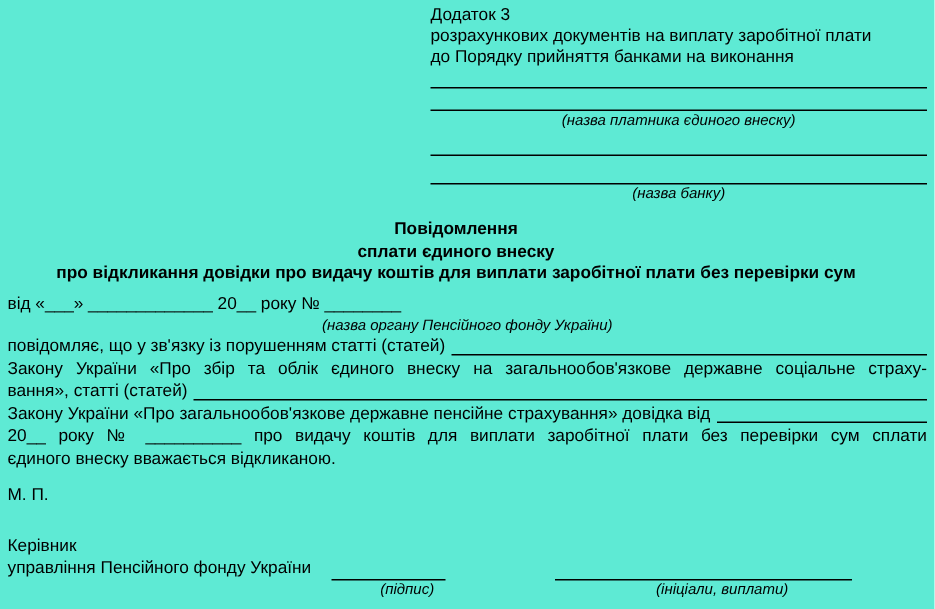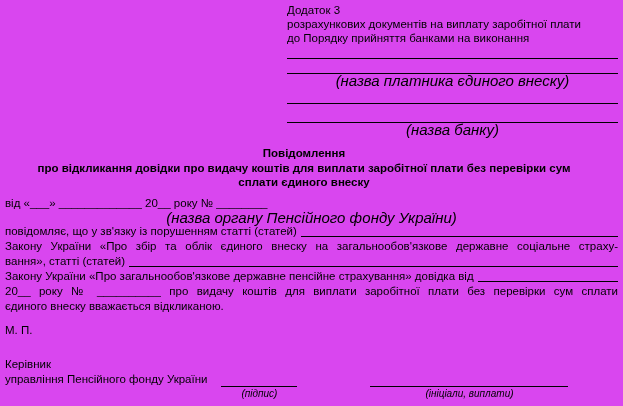--- a/index.html
+++ b/index.html
@@ -4,21 +4,21 @@
 <style>
   html, body {
     margin: 0;
     padding: 0;
     background: #ffffff;
   }
   .page {
     position: relative;
     width: 623px;
     height: 406px;
-    background: #d946ef;
+    background: #5eead4;
     color: #000000;
     font-family: "Liberation Sans", "DejaVu Sans", sans-serif;
     font-size: 11.5px;
     overflow: hidden;
   }
 
   
   .hdr-right {
     position: absolute;
     left: 287px;
@@ -30,21 +30,21 @@
     white-space: nowrap;
   }
   .rule {
     border-bottom: 1px solid #000;
   }
   .r1 { height: 13px; }
   .r2 { height: 14px; }
   .r3 { height: 16px; }
   .r4 { height: 18px; }
   .cap {
-    font-size: 15px;
+    font-size: 10px;
     font-style: italic;
     line-height: 13px;
   }
   .center { text-align: center; }
 
   
   .doc-title {
     position: absolute;
     left: 0;
     top: 146px;
@@ -107,21 +107,21 @@
     display: inline-block;
     position: relative;
     border-bottom: 1px solid #000;
     height: 13px;
   }
   .sig-line.short { width: 76px; margin-left: 14px; }
   .sig-line.long  { width: 198px; margin-left: 73px; }
   .sig-line .cap {
     position: absolute;
     top: 14px;
-    left: 0;
+    left: 12px;
     width: 100%;
     text-align: center;
     white-space: nowrap;
     font-size: 10px;
   }
 </style>
 </head>
 <body>
 
 <div class="page">
@@ -133,22 +133,22 @@
     <div class="rule r1"></div>
     <div class="rule r2"></div>
     <div class="cap center">(назва платника єдиного внеску)</div>
     <div class="rule r3"></div>
     <div class="rule r4"></div>
     <div class="cap center">(назва банку)</div>
   </div>
 
   <div class="doc-title">
     <div>Повідомлення</div>
+    <div>сплати єдиного внеску</div>
     <div>про відкликання довідки про видачу коштів для виплати заробітної плати без перевірки сум</div>
-    <div>сплати єдиного внеску</div>
   </div>
 
   <div class="body-block">
     <div class="row">від «___» _____________ 20__ року № ________</div>
 
     <div class="cap caption-row">(назва органу Пенсійного фонду України)</div>
 
     <div class="row-flex">
       <span class="lbl">повідомляє, що у зв'язку із порушенням статті (статей)</span>
       <span class="fill"></span>

